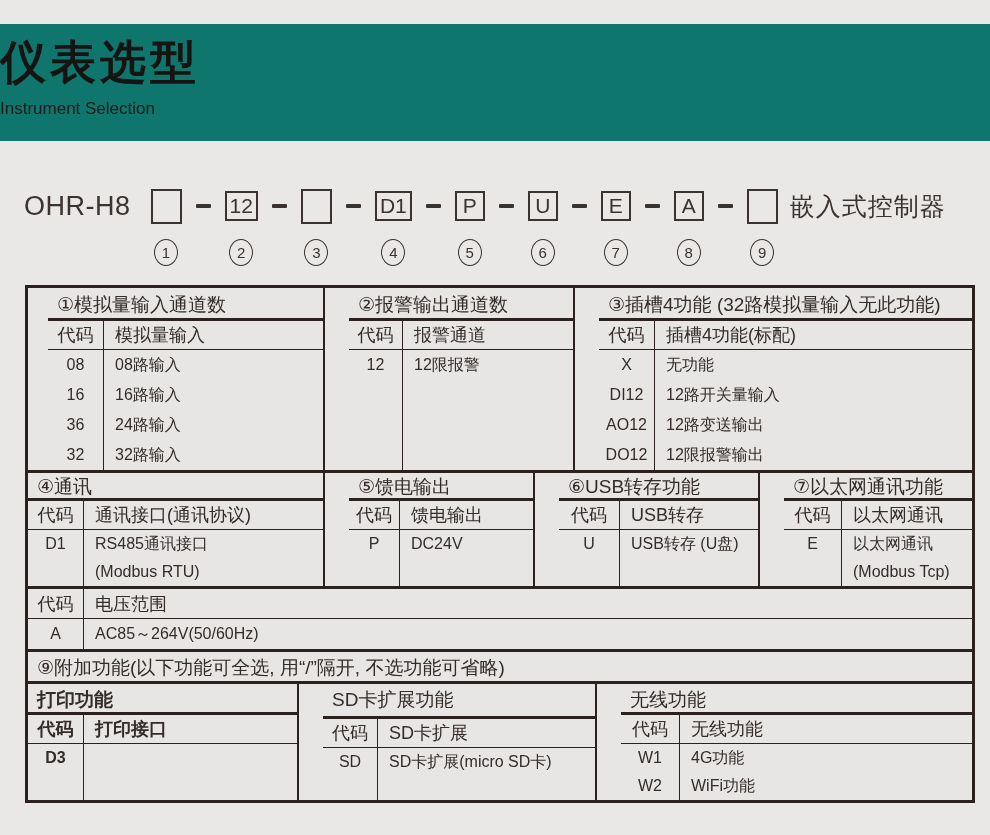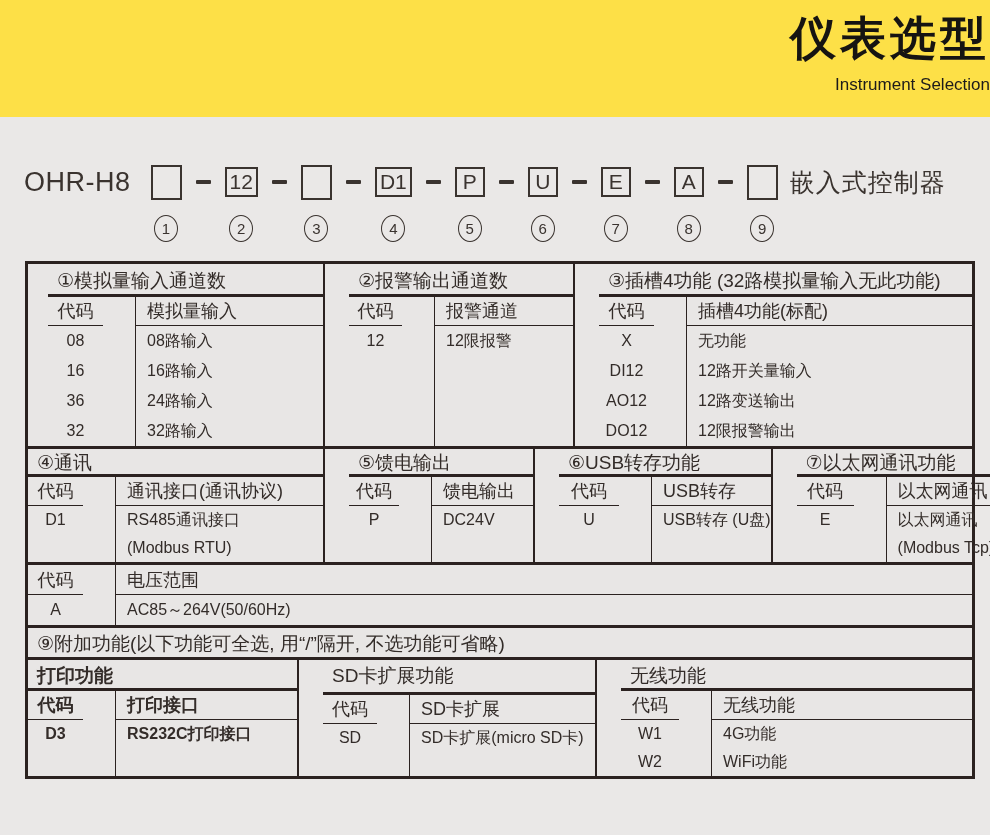--- a/index.html
+++ b/index.html
@@ -3,21 +3,21 @@
 <meta charset="utf-8">
 <style>
   * { box-sizing: border-box; margin: 0; padding: 0; }
   html,body { width: 990px; height: 835px; overflow: hidden; }
   body {
     background: #eae8e7;
     font-family: "Liberation Sans", "DejaVu Sans", sans-serif;
     color: #332c29;
   }
   
-  .banner { height: 117px; background: #fde047; text-align: right; }
+  .banner { height: 117px; background: #0f766e; text-align: left; margin-top: 24px; }
   .banner h1 {
     padding-top: 8px; font-size: 46px; font-weight: 700;
     letter-spacing: 4px; color: #161412;
   }
   .banner .sub { margin-top: 5px; font-size: 17px; font-weight: 500; color: #1d1b1a; }
 
   
   .model { display: flex; align-items: flex-start; padding: 44px 0 0 24px; }
   .seg { display: flex; flex-direction: column; align-items: center; }
   .boxwrap { height: 42px; display: flex; align-items: center; justify-content: center; }
@@ -46,21 +46,21 @@
   .band { display: flex; border-top: 3px solid #2b2220; }
   .band.first { border-top: none; }
   .sec { display: flex; flex-direction: column; }
   .sec + .sec { border-left: 2px solid #2b2220; padding-left: 24px; }
   .sec-title {
     height: 33px; line-height: 33px; padding-left: 9px;
     font-size: 19px; border-bottom: 3px solid #2b2220; white-space: nowrap; overflow: hidden;
   }
   .cols { display: flex; flex: 1 1 auto; }
   .codecol { display: flex; flex-direction: column; text-align: center; flex: 0 0 auto; }
-  .desccol { display: flex; flex-direction: column; flex: 1 1 auto; border-left: 1.5px solid #2b2220; min-width: 0; margin-left: 32px; }
+  .desccol { display: flex; flex-direction: column; flex: 1 1 auto; border-left: 1.5px solid #2b2220; min-width: 0; }
   .hcell { height: 29px; line-height: 29px; font-size: 18px; border-bottom: 1.5px solid #2b2220; white-space: nowrap; }
   .desccol .hcell { padding-left: 11px; text-align: left; }
   .dcell { height: 30px; line-height: 30px; font-size: 16px; white-space: nowrap; }
   .desccol .dcell { padding-left: 11px; text-align: left; }
   .dcell.h28 { height: 28px; line-height: 28px; }
   .fullhdr {
     height: 32px; line-height: 32px; padding-left: 9px; font-size: 19px;
     border-bottom: 3px solid #2b2220; white-space: nowrap;
   }
   .subband { display: flex; flex: 1 1 auto; }
@@ -330,21 +330,20 @@
     <div class="subband">
       <div class="sec w-sp">
         <div class="sec-title" style="height:31px;line-height:31px">打印功能</div>
         <div class="cols">
           <div class="codecol cw55">
             <div class="hcell">代码</div>
             <div class="dcell h28">D3</div>
           </div>
           <div class="desccol">
             <div class="hcell">打印接口</div>
-            <div class="dcell h28">RS232C打印接口</div>
           </div>
         </div>
       </div>
       <div class="sec w-ssd">
         <div class="sec-title" style="height:35px;line-height:31px">SD卡扩展功能</div>
         <div class="cols">
           <div class="codecol cw54">
             <div class="hcell">代码</div>
             <div class="dcell h28">SD</div>
           </div>

